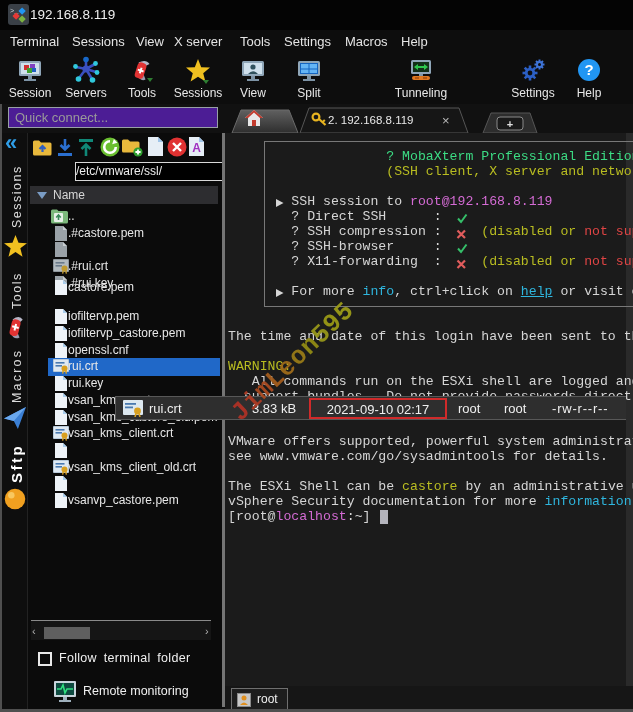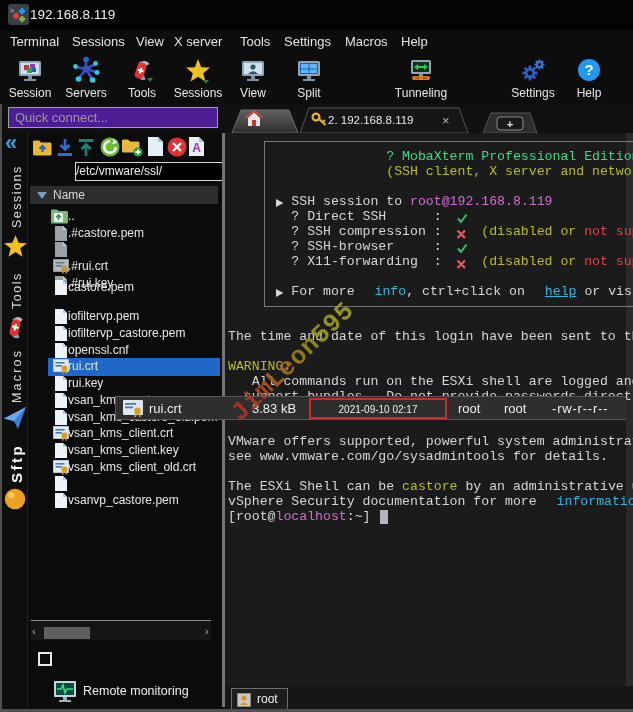--- a/index.html
+++ b/index.html
@@ -21,24 +21,24 @@
 #path{left:2px;top:29px;width:188px;height:19px;background:#000;border:1px solid #d8d8d8;color:#ececec;font-size:12px;line-height:17px;padding-left:0;box-sizing:border-box;margin-left:45px;}
 #nhdr{left:2px;top:53px;width:188px;height:18px;background:#2d2d30;color:#d6d6d6;font-size:12px;line-height:18px;}
 .frow{position:absolute;left:20px;width:172px;height:18px;color:#e8e8e8;font-size:12px;line-height:17px;}
 .sel{background:#2068c8;}
 .frow .nm{position:absolute;left:20px;top:0;white-space:nowrap;}
 .ic{position:absolute;}
 pre.t{position:absolute;margin:0;font-family:"Liberation Mono",monospace;font-size:13.2px;line-height:15px;color:#d6d6d6;letter-spacing:0px;}
 #term{left:225px;top:133px;width:408px;height:553px;background:#1b1b1b;}
 #tscroll{left:626px;top:133px;width:7px;height:553px;background:#2a2a2a;}
 #bbox{left:264px;top:141px;width:380px;height:164px;border:1px solid #787878;}
-.g{color:#3cdc84;} .y{color:#b9bd21;} .m{color:#d46bd4;} .c{color:#2fb6de;margin-left:12px;} .r{color:#e04545;}
+.g{color:#3cdc84;} .y{color:#b9bd21;} .m{color:#d46bd4;} .c{color:#2fb6de;} .r{color:#e04545;}
 .u{text-decoration:underline;}
 #tip{left:115px;top:396px;width:511px;height:24px;background:#2e2e2e;border:1px solid #585858;border-right:none;box-sizing:border-box;color:#efefef;font-size:13px;}
-#redbox{left:193px;top:1px;width:138px;height:21px;border:2px solid #d02a2a;box-sizing:border-box;text-align:center;line-height:19px;font-size:10px;}
+#redbox{left:193px;top:1px;width:138px;height:21px;border:2px solid #d02a2a;box-sizing:border-box;text-align:center;line-height:19px;font-size:13px;}
 #blchk{left:38px;top:652px;width:14px;height:14px;border:2px solid #e8e8e8;background:#0b0b0b;box-sizing:border-box;}
 .wm{position:absolute;font-family:"Liberation Sans",sans-serif;font-weight:bold;white-space:nowrap;z-index:30;}
 #roottab{left:231px;top:688px;width:57px;height:22px;border:1px solid #6f6f6f;background:#1d1d1d;box-sizing:border-box;color:#f0f0f0;font-size:12px;}
 #bstrip{left:225px;top:686px;width:408px;height:26px;background:#161616;}
 #wbl{left:0;top:104px;width:2px;height:608px;background:#4f4f4f;z-index:40;}
 #wbb{left:0;top:709px;width:633px;height:3px;background:#4f4f4f;z-index:40;}
 </style></head>
 <body>
 <div id="w">
 
@@ -407,21 +407,20 @@
             <circle cx="11.5" cy="9.5" r="3" fill="#d8a020"></circle>
             <path d="M10.3,11.6 L9.6,14.6 M12.7,11.6 L13.4,14.6" stroke="#d8a020" stroke-width="1.4"></path>
           </svg>
           <span class="nm">vsan_kms_client.crt</span>
         </div>
         <div class="frow" style="top:309px">
           <svg class="ic" style="left:7px;top:1px" width="12" height="15" viewBox="0 0 12 15">
             <path d="M0,0 L8,0 L12,4 L12,15 L0,15 Z" fill="#eef3f8"></path>
             <path d="M8,0 L8,4 L12,4 Z" fill="#a8cdec"></path>
           </svg>
-          <span class="nm">vsan_kms_client.key</span>
         </div>
         <div class="frow" style="top:326px">
           <svg class="ic" style="left:5px;top:1px" width="16" height="15" viewBox="0 0 16 15">
             <rect x="0" y="0" width="16" height="13" rx="1" fill="#b8cada"></rect>
             <rect x="1" y="1" width="14" height="11" fill="#dfe9f2"></rect>
             <rect x="2.5" y="3" width="9" height="1.6" fill="#4a7ab0"></rect>
             <rect x="2.5" y="6" width="6.5" height="1.6" fill="#4a7ab0"></rect>
             <circle cx="11.5" cy="9.5" r="3" fill="#d8a020"></circle>
             <path d="M10.3,11.6 L9.6,14.6 M12.7,11.6 L13.4,14.6" stroke="#d8a020" stroke-width="1.4"></path>
           </svg>
@@ -483,20 +482,21 @@
       </svg>
     <span class="abs" style="left:25px;top:3px">root</span>
   </div>
 
   <div class="abs" style="left:31px;top:620px;width:180px;height:1px;background:#8a8a8a;"></div>
   <div class="abs" style="left:31px;top:621px;width:180px;height:19px;background:#151515;"></div>
   <div class="abs" style="left:44px;top:627px;width:46px;height:12px;background:#5f5f5f;"></div>
   <div class="abs" style="left:32px;top:625px;color:#b0b0b0;font-size:11px;">‹</div>
   <div class="abs" style="left:205px;top:625px;color:#b0b0b0;font-size:11px;">›</div>
   <div id="blchk" class="abs"></div>
+  <div class="abs" style="left:59px;top:651px;color:#f0f0f0;font-size:12.5px;word-spacing:3px;letter-spacing:0.3px;">Follow terminal folder</div>
   <svg class="abs" style="left:53px;top:680px" width="24" height="23" viewBox="0 0 24 23">
       <rect x="1" y="1" width="22" height="16" rx="1" fill="#c8d4dc"></rect>
       <rect x="3" y="3" width="18" height="12" fill="#0e4a40"></rect>
       <path d="M4,9 L8,9 L10,5 L12,13 L14,9 L20,9" stroke="#30e080" stroke-width="1.6" fill="none"></path>
       <rect x="10" y="17" width="4" height="3" fill="#9fb0bc"></rect>
       <rect x="6" y="20" width="12" height="2" fill="#9fb0bc"></rect>
     </svg>
   <div class="abs" style="left:83px;top:684px;color:#f0f0f0;font-size:12.5px;">Remote monitoring</div>
 
   <div id="tip" class="abs">

